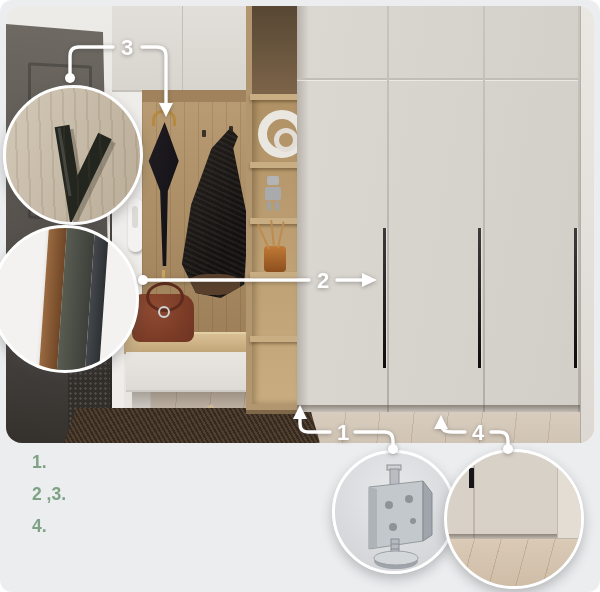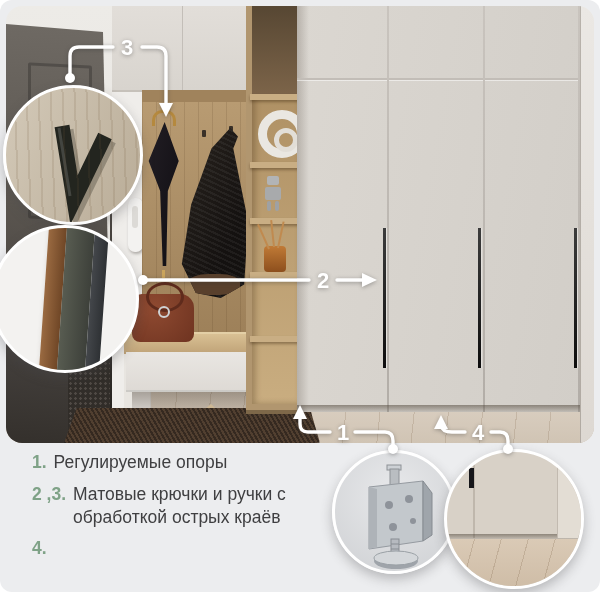--- a/index.html
+++ b/index.html
@@ -269,24 +269,22 @@
     </g>
     <text x="127" y="55" text-anchor="middle">3</text>
     <text x="323" y="288" text-anchor="middle">2</text>
     <text x="343" y="440" text-anchor="middle">1</text>
     <text x="478" y="440" text-anchor="middle">4</text>
   </svg>
 
   <div class="features">
     <div class="feature">
       <span class="num">1.</span>
-      <span>Регулируемые опоры</span>
     </div>
     <div class="feature">
       <span class="num">2 ,3.</span>
-      <span>Матовые крючки и ручки с обработкой острых краёв</span>
     </div>
     <div class="feature">
       <span class="num">4.</span>
     </div>
   </div>
 
 </div>
 
 </body></html>

